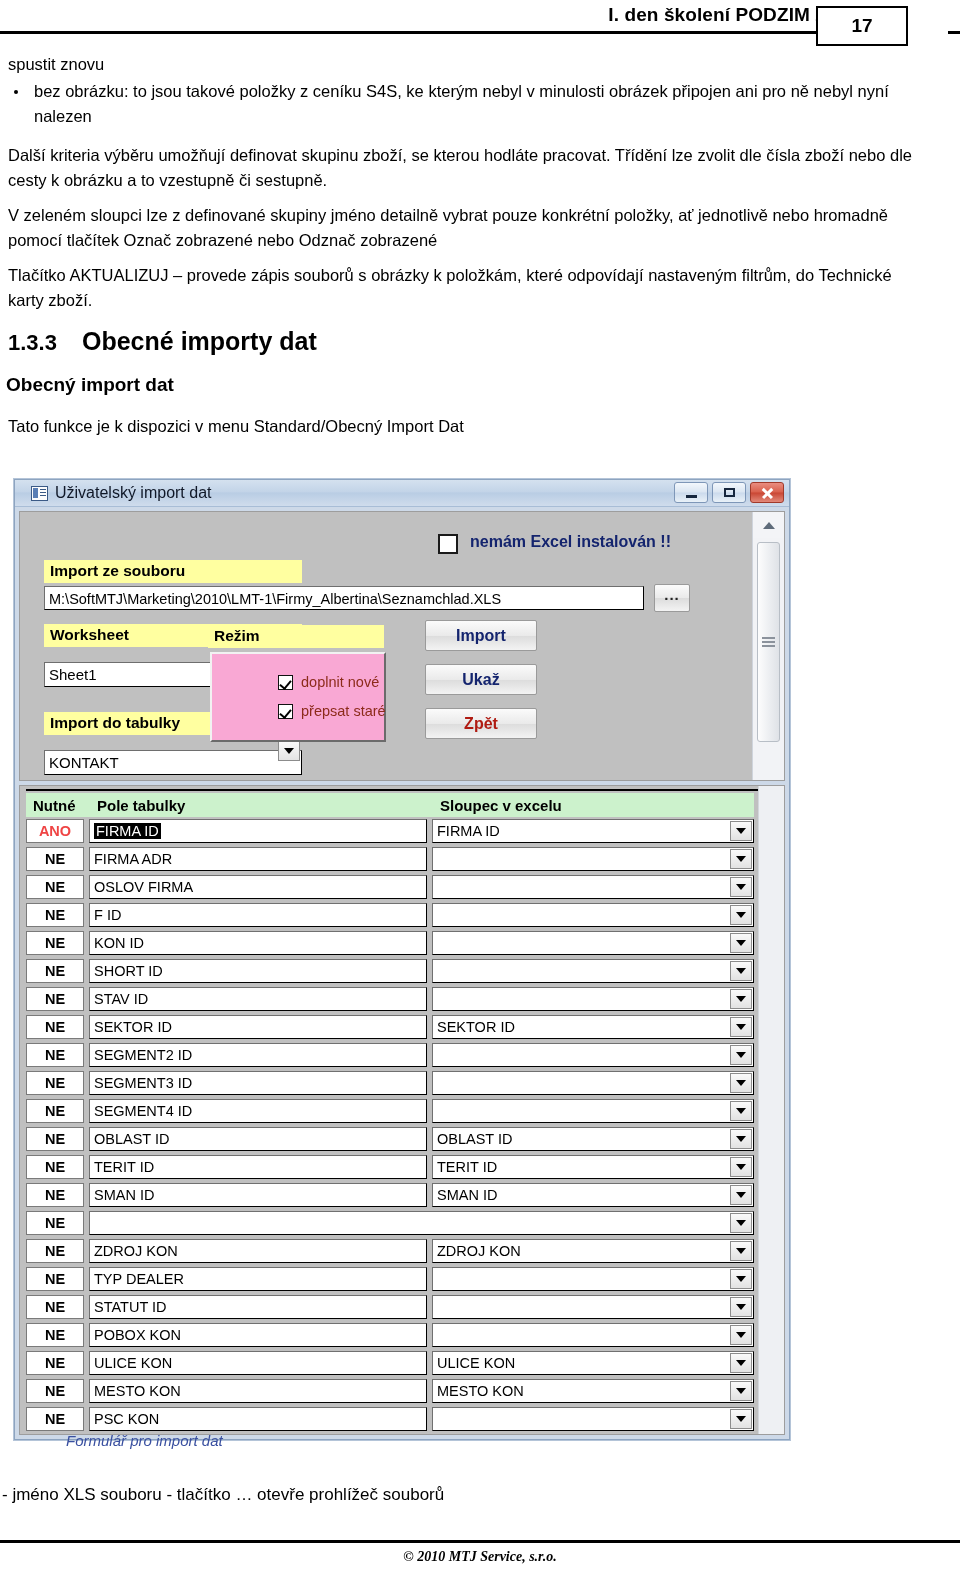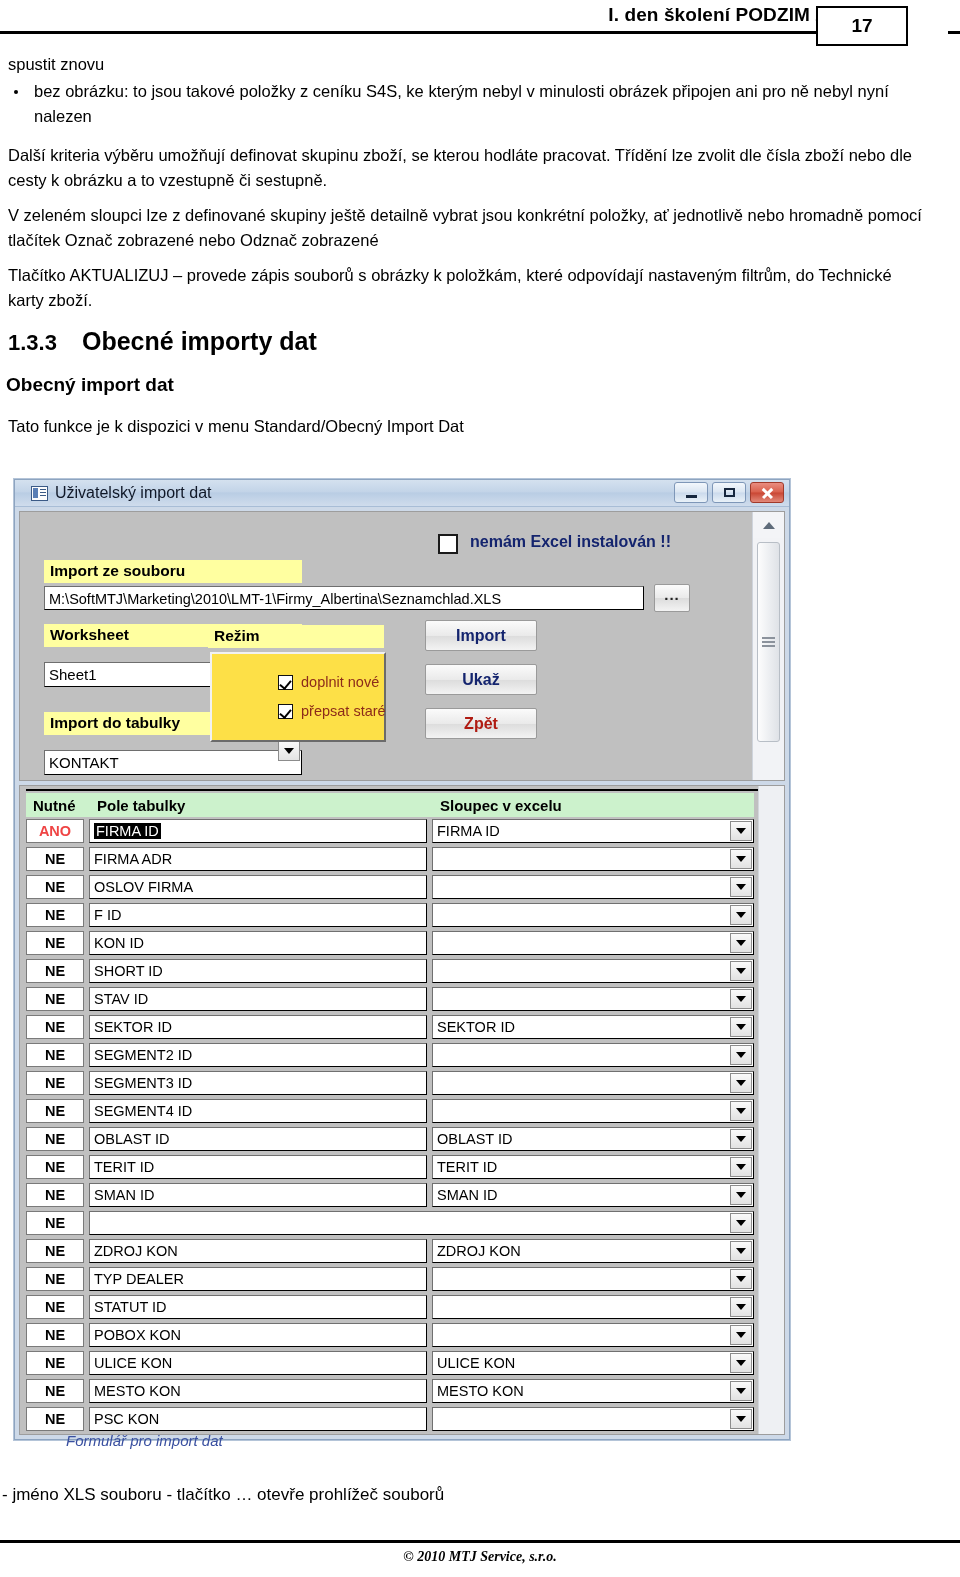--- a/index.html
+++ b/index.html
@@ -195,21 +195,21 @@
     display:flex; align-items:center; justify-content:center;
   }
   .combo .arrow i {
     width:0;height:0;border-left:5px solid transparent;border-right:5px solid transparent;
     border-top:6px solid #000; display:block;
   }
 
   #rezim-label { position:absolute; left:188px; top:113px; width:176px; }
   #rezim-group {
     position:absolute; left:190px; top:140px; width:176px; height:90px;
-    background:#fde047;
+    background:#f9a8d4;
     border-top:2px solid #f2f2f2; border-left:2px solid #f2f2f2;
     border-right:2px solid #6b6b6b; border-bottom:2px solid #6b6b6b;padding-left:44px;
   }
   .rez-row { display:flex; align-items:center; margin:13px 0 0 22px; }
   .rez-row:first-child { margin-top:20px; }
   .cbx {
     width:15px; height:15px; background:#fff; border:1.6px solid #111;
     position:relative; margin-right:8px; flex:none;
   }
   .cbx:after {
@@ -333,21 +333,21 @@
 
 <div class="content">
 
   <p class="para tight">spustit znovu</p>
 
   <ul class="bullets">
     <li>bez obrázku: to jsou takové položky z ceníku S4S, ke kterým nebyl v minulosti obrázek připojen ani pro ně nebyl nyní nalezen</li>
   </ul>
 
   <p class="para">Další kriteria výběru umožňují definovat skupinu zboží, se kterou hodláte pracovat. Třídění lze zvolit dle čísla zboží nebo dle cesty k obrázku a to vzestupně či sestupně.</p>
-  <p class="para">V zeleném sloupci lze z definované skupiny ještě detailně vybrat jsou konkrétní položky, ať jednotlivě nebo hromadně pomocí tlačítek Označ zobrazené nebo Odznač zobrazené</p>
+  <p class="para">V zeleném sloupci lze z definované skupiny jméno detailně vybrat pouze konkrétní položky, ať jednotlivě nebo hromadně pomocí tlačítek Označ zobrazené nebo Odznač zobrazené</p>
   <p class="para">Tlačítko AKTUALIZUJ – provede zápis souborů s obrázky k položkám, které odpovídají nastaveným filtrům, do Technické karty zboží.</p>
 
   <h2 class="section">
     <span class="num">1.3.3</span>
     <span class="txt">Obecné importy dat</span>
   </h2>
 
   <h3 class="subsection">Obecný import dat</h3>
 
   <p class="para" style="margin-top:18px;">Tato funkce je k dispozici v menu Standard/Obecný Import Dat</p>

